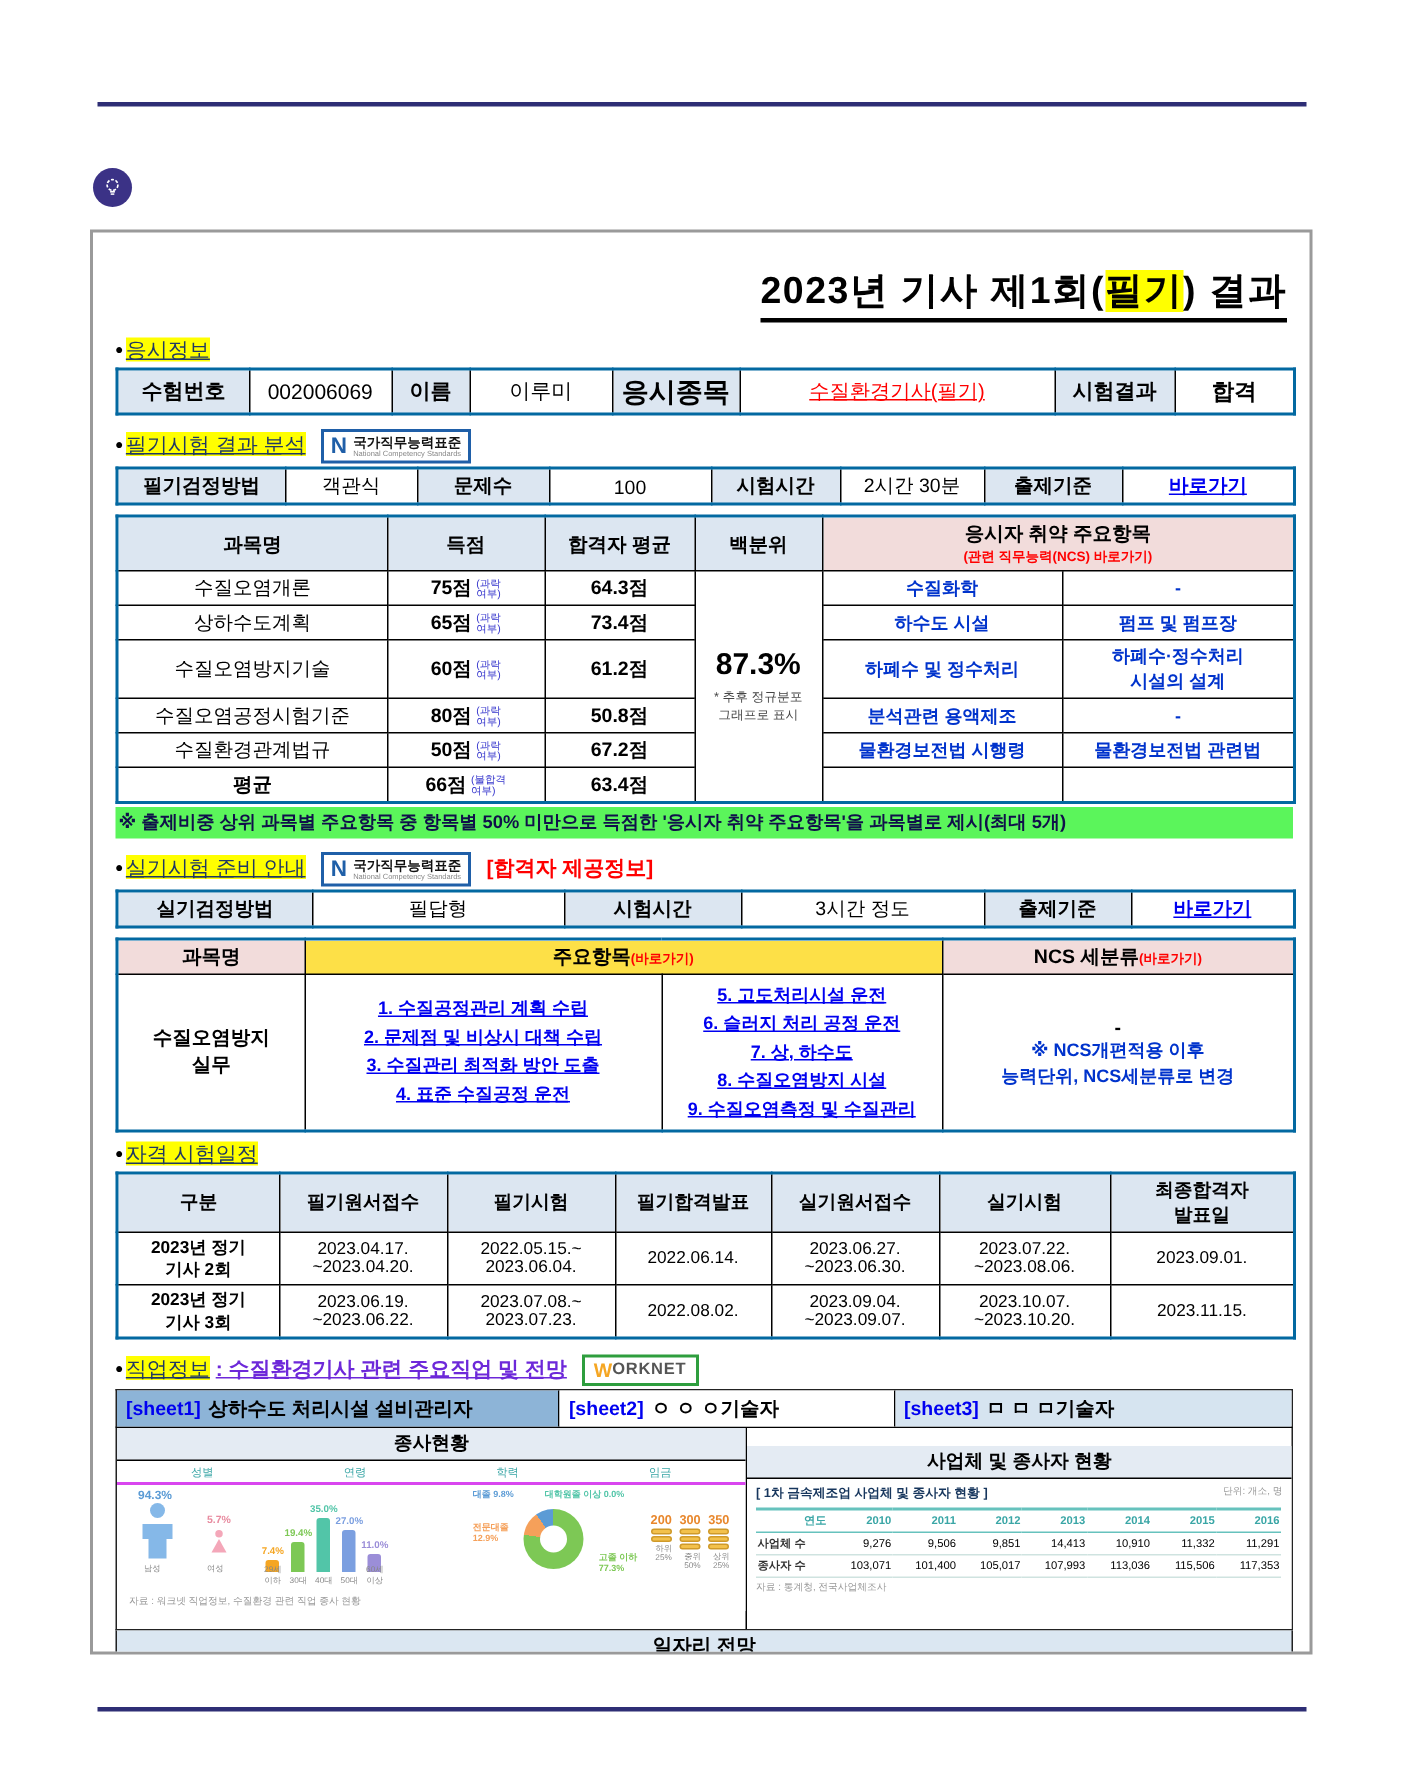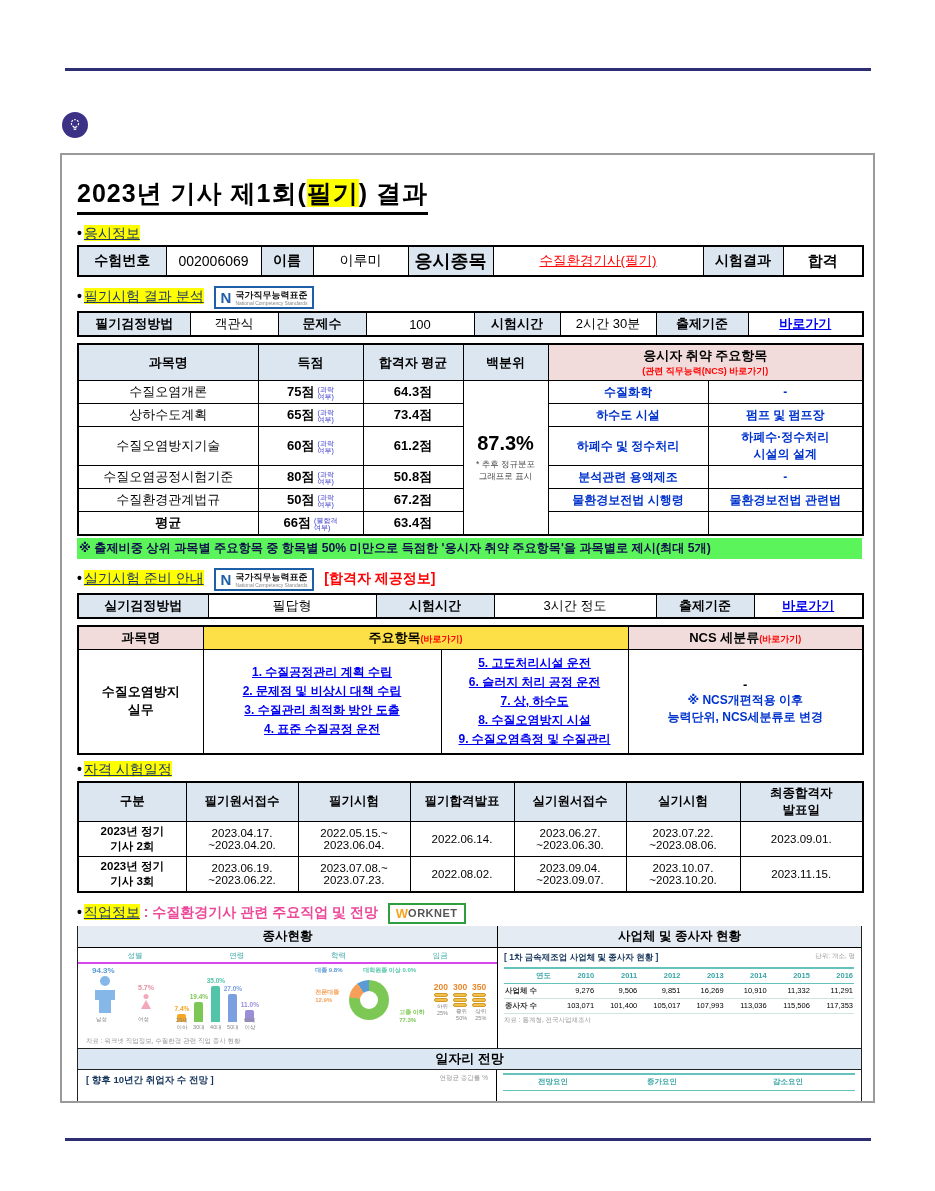--- a/index.html
+++ b/index.html
@@ -10,33 +10,33 @@
   .rule { position:absolute; left:65px; width:806px; height:3px; background:#2e2e75; }
   .rule.top { top:68px; }
   .rule.bottom { top:1138px; }
 
   .bulb { position:absolute; left:62px; top:112px; width:26px; height:26px; border-radius:50%;
           background:#3b3286; display:flex; align-items:center; justify-content:center; }
 
   .doc { position:absolute; left:60px; top:153px; width:815px; height:950px;
          border:2px solid #9a9a9a; background:#fff; padding:14px 15px 0 15px; overflow:hidden; }
 
-  .title-wrap { text-align:left; margin:8px 0 10px 0; }
+  .title-wrap { text-align:right; margin:8px 0 10px 0; }
   .title { display:inline-block; font-size:25px; font-weight:bold; letter-spacing:1px;
            border-bottom:3px solid #000; padding-bottom:2px; }
   .hl-y { background:#ffff00; }
 
   .sec { margin:6px 0 2px 0; font-size:14px; }
   .sec .bullet { color:#000; font-weight:bold; margin-right:2px; }
   .sec .lbl { background:#ffff00; color:#1f3864; font-weight:normal; text-decoration:underline; }
-  .sec .rest { color:#ec4899; font-weight:bold; }
+  .sec .rest { color:#6d28d9; font-weight:bold;text-decoration:underline; }
 
   table { border-collapse:collapse; width:785px; table-layout:fixed; }
   td,th { border:1px solid #000; font-size:13px; padding:2px 3px; overflow:hidden; }
-  .t-outer { border:2px solid #000000; }
+  .t-outer { border:2px solid #0369a1; }
   .cell-h { background:#dce6f1; font-weight:bold; text-align:center; }
   .cell-v { text-align:center; }
   .preline { white-space:pre-line; }
   .red { color:#f00; }
   .link { color:#0000f0; font-weight:bold; text-decoration:underline; cursor:pointer; }
   .weak { color:#0033cc; font-weight:bold; font-size:12px; text-align:center; }
 
   .ncs-box { display:inline-flex; align-items:center; gap:4px; border:2px solid #1f5fa8; background:#fff;
              padding:1px 5px; vertical-align:middle; margin-left:6px; }
   .ncs-n { font-weight:bold; color:#1f5fa8; font-size:15px; position:relative; }
@@ -66,21 +66,21 @@
   .tab { height:24px; display:flex; align-items:center; padding-left:6px; gap:5px; font-size:13px;
          font-weight:bold; border-right:1px solid #000; cursor:pointer; }
   .tab:last-child { border-right:none; }
   .tab .sheet { color:#0000f0; }
   .tab1 { width:296px; background:#8db4d7; }
   .tab2 { width:224px; background:#fff; }
   .tab3 { width:265px; background:#d6e4f0; }
 
   .panels { display:flex; width:785px; border:1.5px solid #222; border-top:none; }
   .pan { border-right:1px solid #000; }
-  .pan:last-child { border-right:none; }
+  .pan:last-child { border-right:none;margin-top:12px; }
   .pan-l { width:420px; } .pan-r { width:365px; }
   .pan-head { background:#e4ebf3; border-bottom:1px solid #000; font-weight:bold; font-size:12.5px;
               text-align:center; padding:2px 0; }
   .pan-body { background:#fff; height:100px; position:relative; font-size:8px; }
 
   .mini-tabs { display:flex; justify-content:space-around; border-bottom:2px solid #d946ef;
                color:#3aa6a6; font-size:7.5px; padding:3px 6px 1px 6px; }
   .info-row { display:flex; height:64px; padding:2px 4px 0 8px; }
   .gsec { position:relative; }
   .g-gender { width:92px; } .g-age { width:140px; } .g-edu { width:120px; } .g-wage { width:60px; }
@@ -416,20 +416,34 @@
     </tbody>
       </table>
 
     <div class="sec" style="margin-top:10px">
       <span class="bullet">•</span><span class="lbl">직업정보</span>
       <span class="rest">: 수질환경기사 관련 주요직업 및 전망</span>
       <span class="worknet">
         <span class="w">W</span>
           <span class="rest2">ORKNET</span>
       </span>
+    </div>
+    <div class="tabs">
+      <div class="tab tab1">
+        <span class="sheet">[sheet1]</span>
+          <span>상하수도 처리시설 설비관리자</span>
+      </div>
+      <div class="tab tab2">
+        <span class="sheet">[sheet2]</span>
+          <span>ㅇ ㅇ ㅇ기술자</span>
+      </div>
+      <div class="tab tab3">
+        <span class="sheet">[sheet3]</span>
+          <span>ㅁ ㅁ ㅁ기술자</span>
+      </div>
     </div>
     <div class="panels">
       <div class="pan pan-l">
         <div class="pan-head">종사현황</div>
         <div class="pan-body">
           <div class="mini-tabs">
             <span>성별</span>
             <span>연령</span>
             <span>학력</span>
             <span>임금</span>
@@ -539,21 +553,21 @@
                   <td>2013</td>
               <td>2014</td>
                   <td>2015</td>
               <td>2016</td>
             </tr>
             <tr>
               <td class="rowlab">사업체 수</td>
               <td>9,276</td>
                   <td>9,506</td>
               <td>9,851</td>
-                  <td>16,269</td>
+                  <td>14,413</td>
               <td>10,910</td>
                   <td>11,332</td>
               <td>11,291</td>
             </tr>
             <tr>
               <td class="rowlab">종사자 수</td>
               <td>103,071</td>
                   <td>101,400</td>
               <td>105,017</td>
                   <td>107,993</td>

